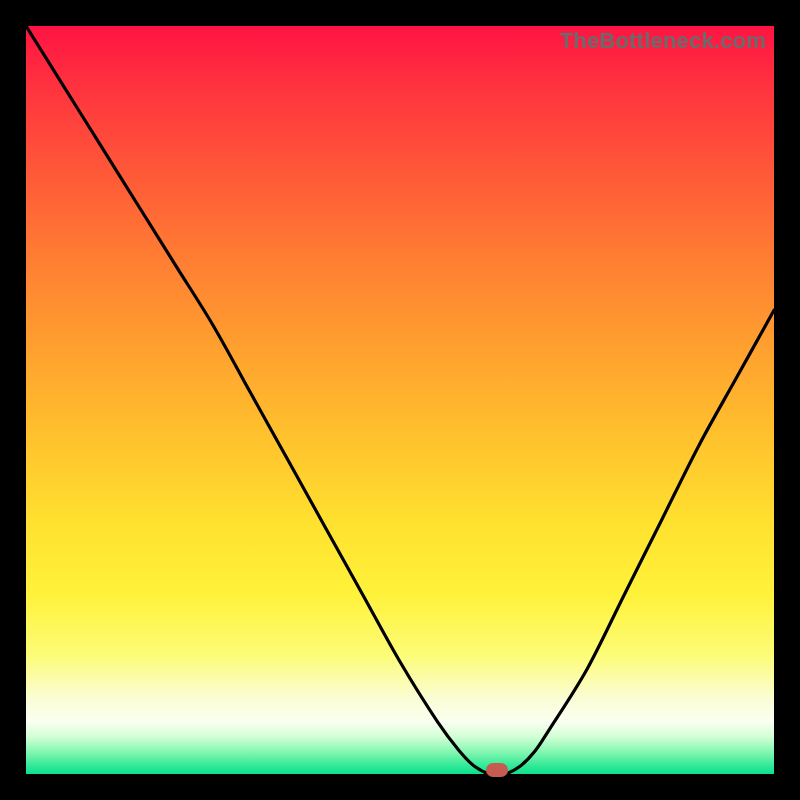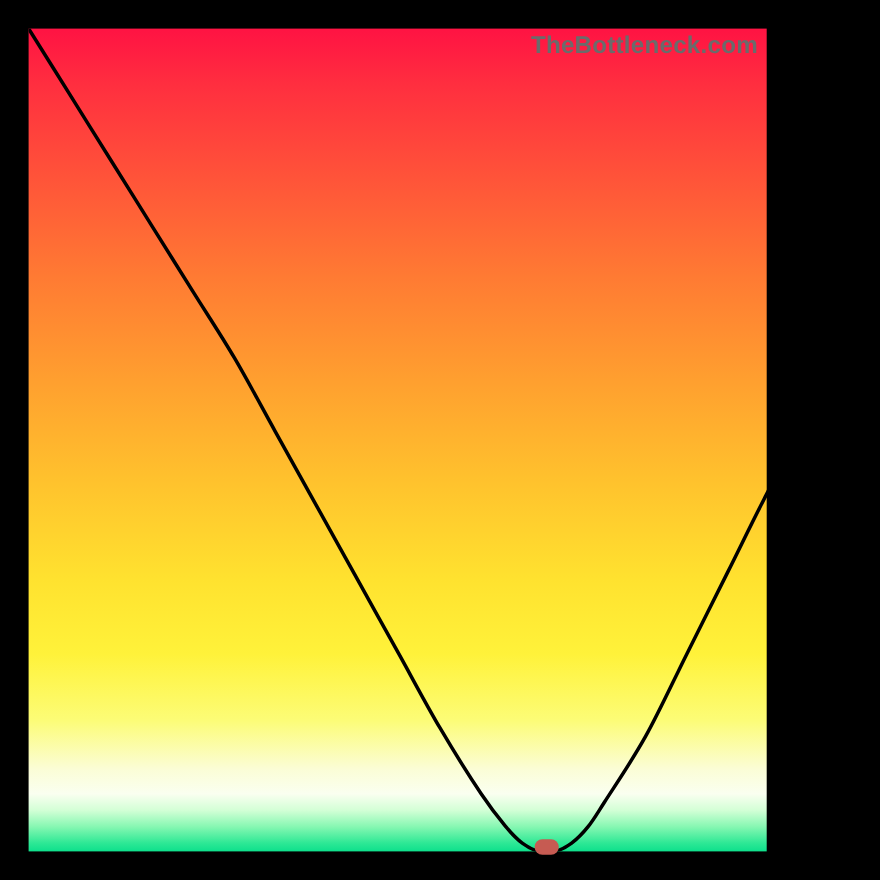--- a/index.html
+++ b/index.html
@@ -16,21 +16,21 @@
     left: 0;
     top: 0;
     width: 800px;
     height: 800px;
     background: #000;
   }
   .plot {
     position: absolute;
     left: 26px;
     top: 26px;
-    width: 671px;
+    width: 748px;
     height: 748px;
     
     background: linear-gradient(to bottom,
       #ff1343 0%,
       #ff2f3f 7%,
       #ff5339 18%,
       #ff7a33 30%,
       #ffa02f 43%,
       #ffc22d 55%,
       #ffe22f 67%,

